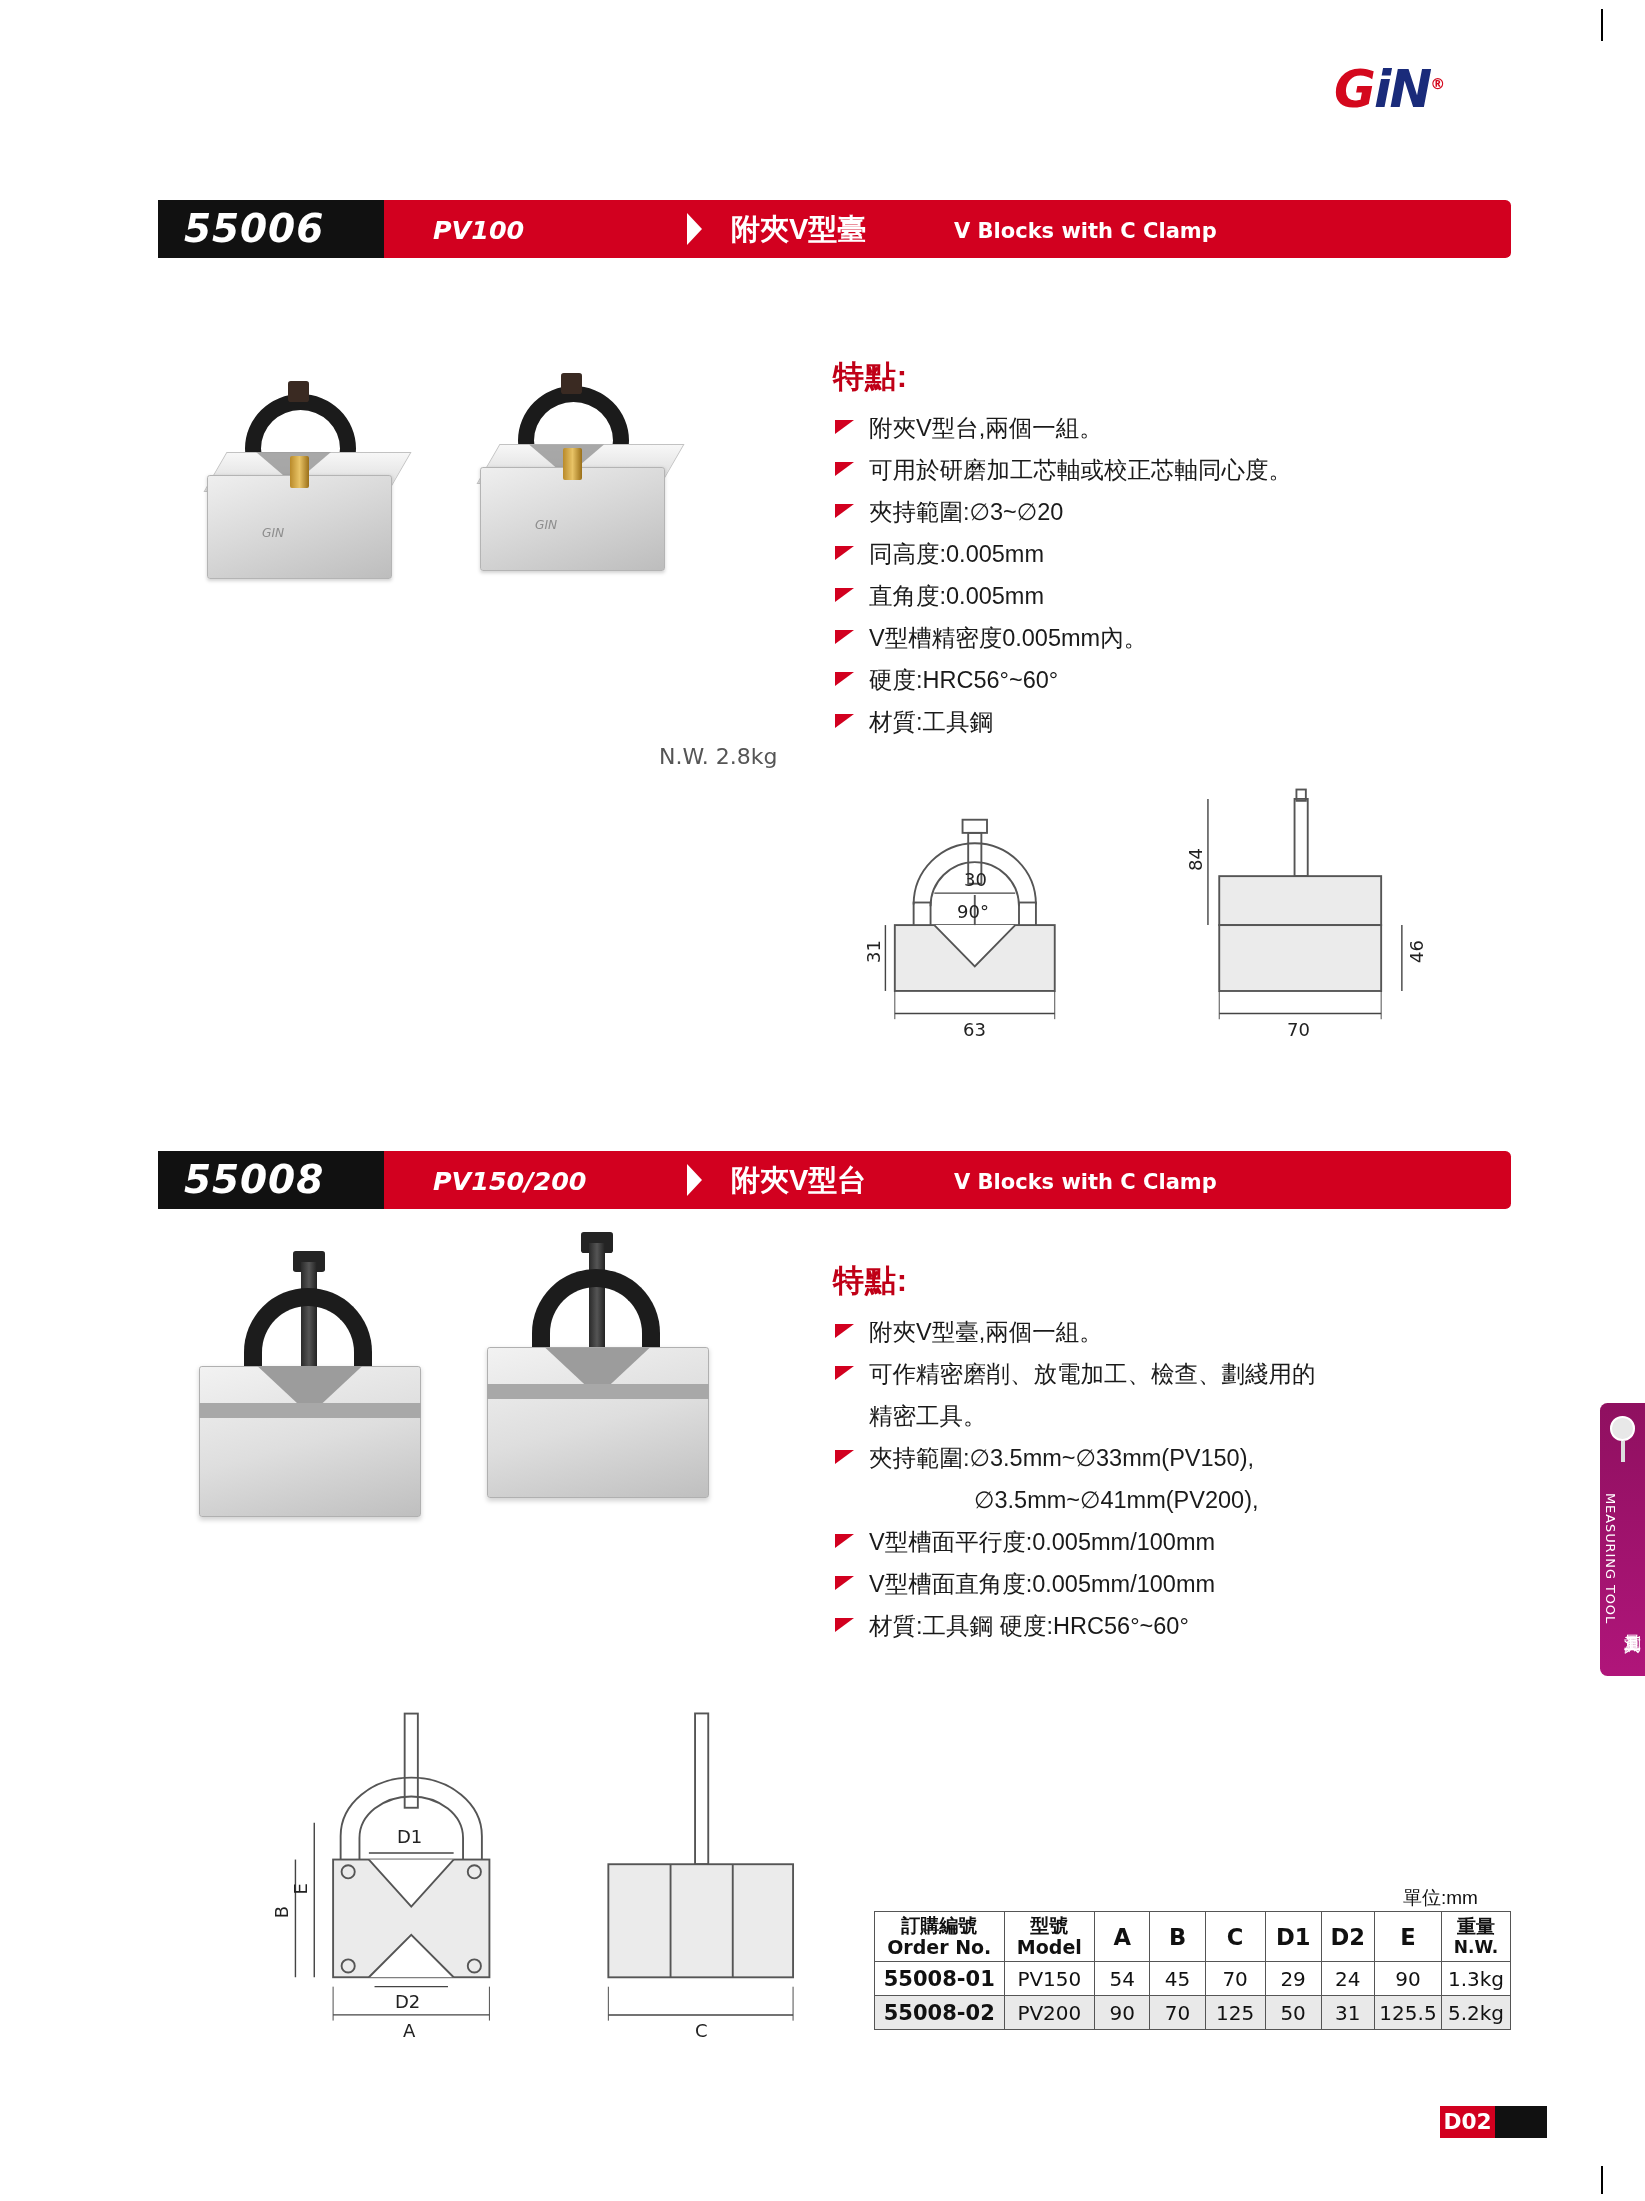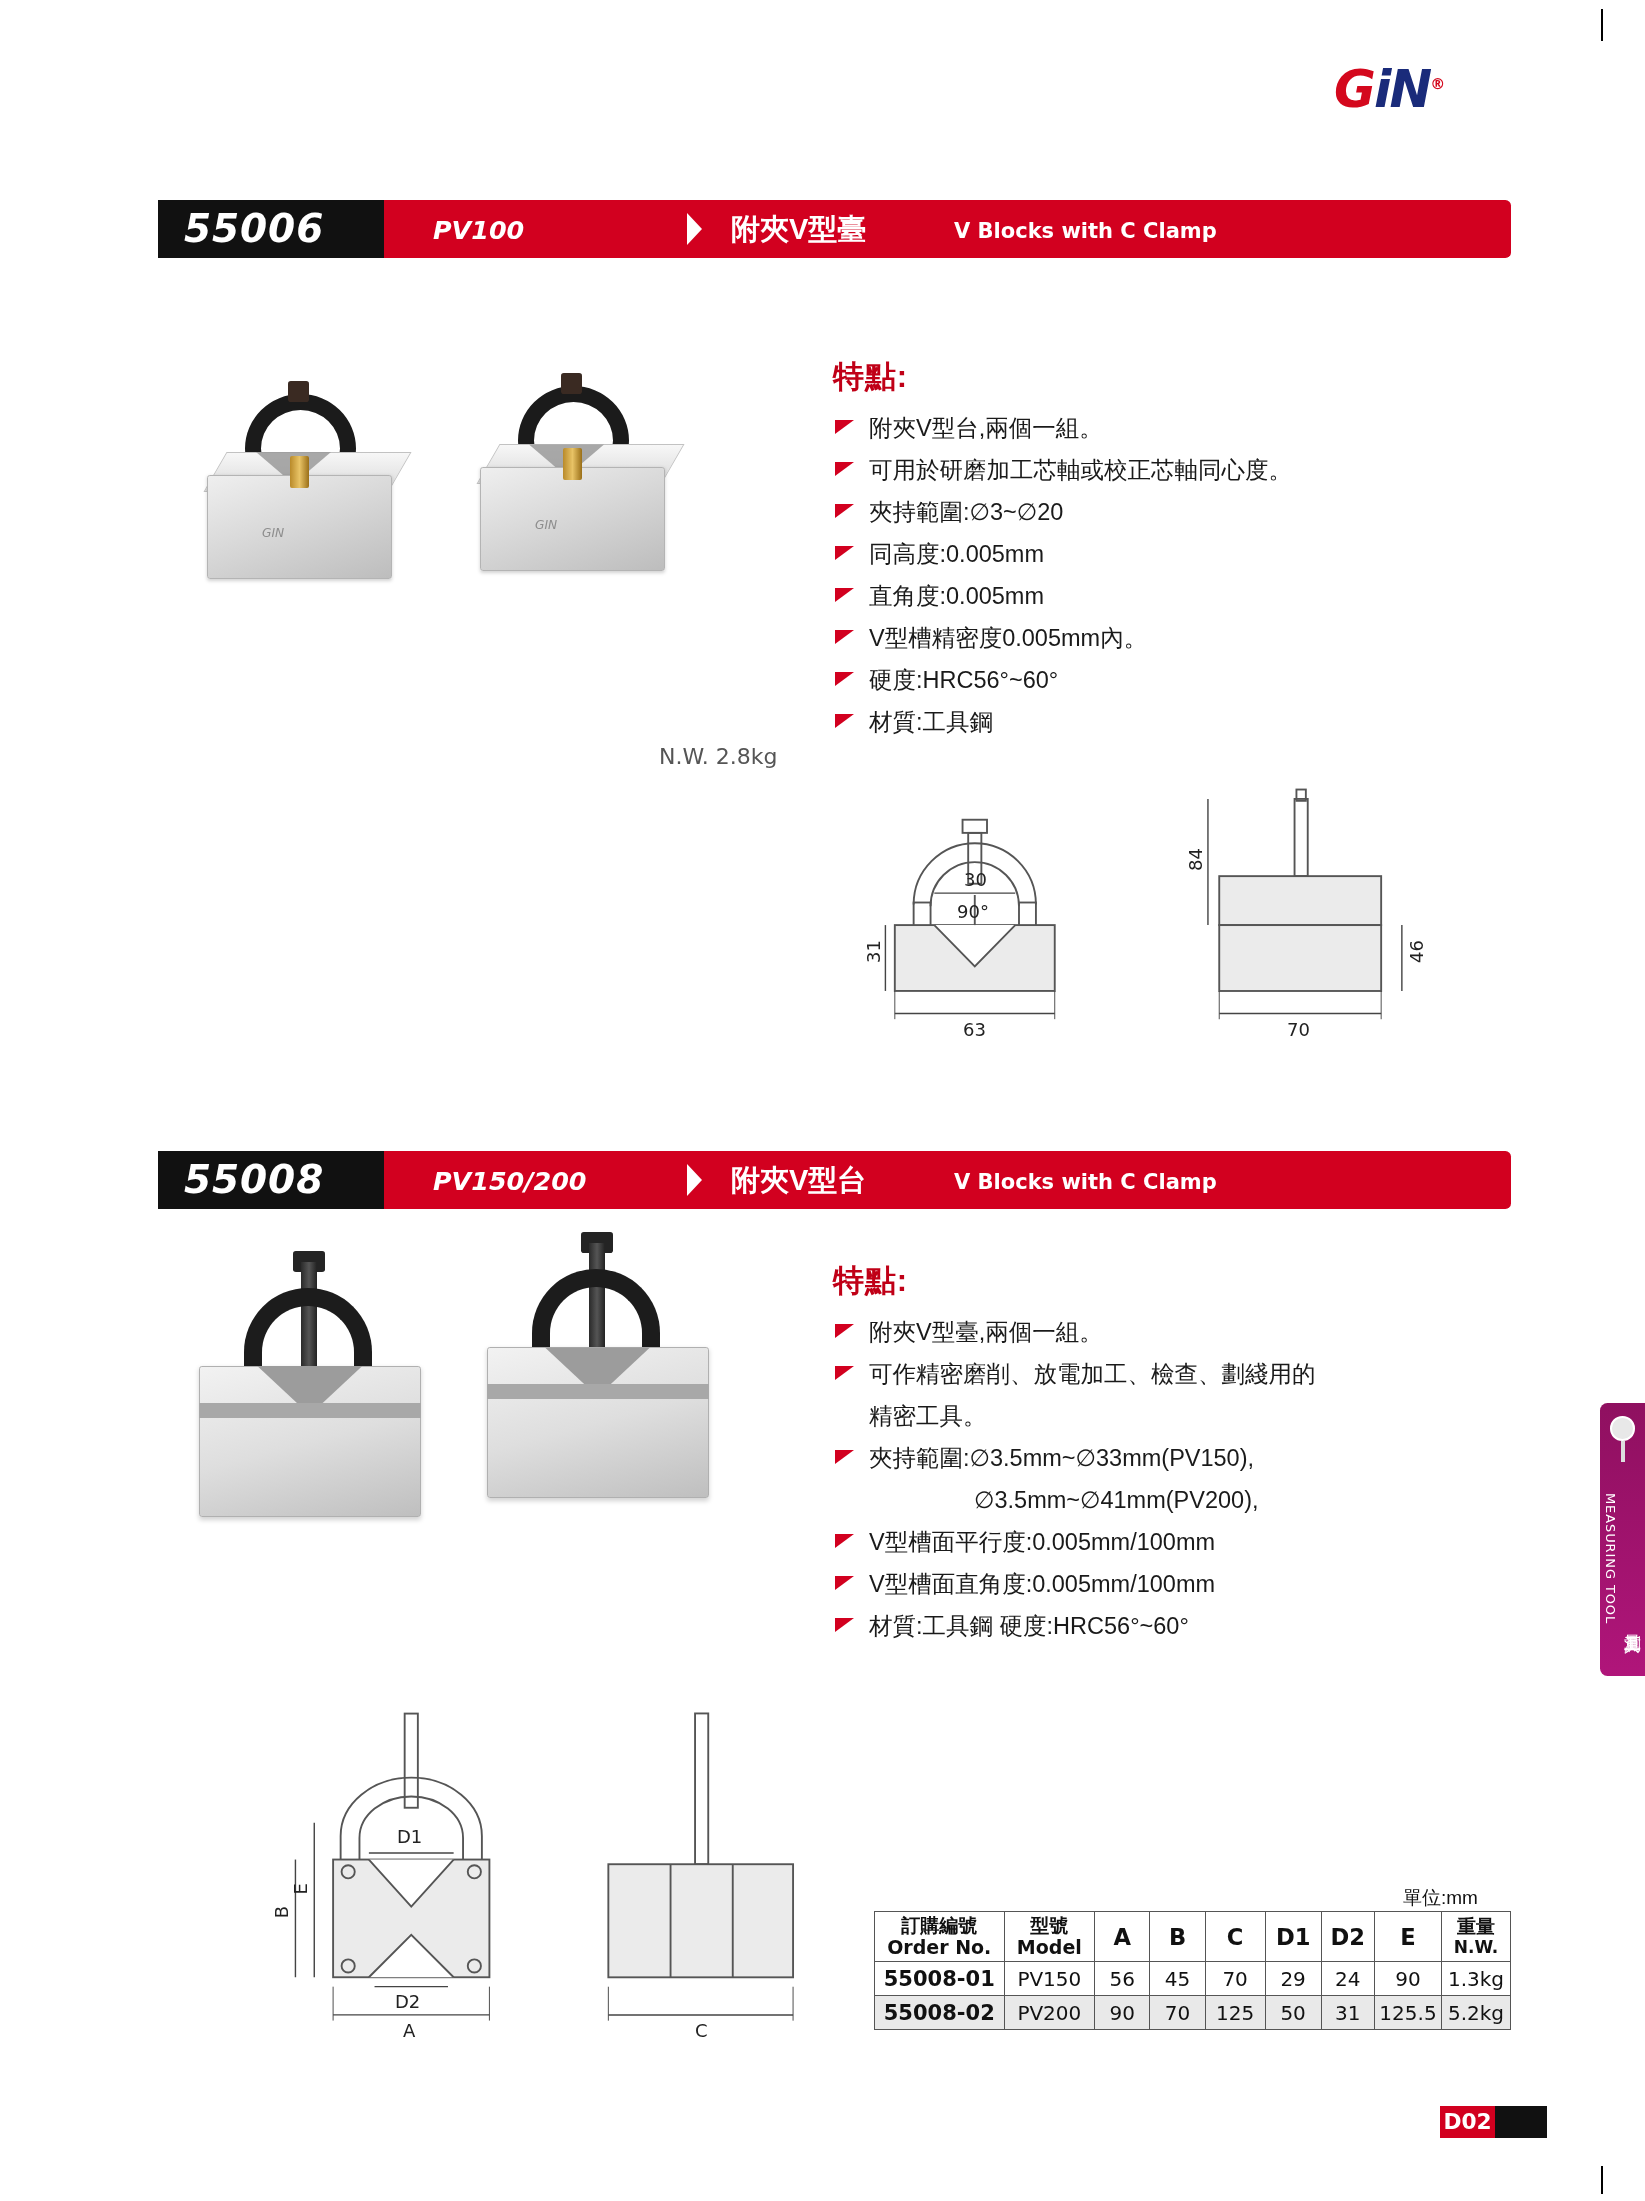--- a/index.html
+++ b/index.html
@@ -455,21 +455,21 @@
         <th class="hdr2" style="width:70px;">
           <div class="hdr-cn" style="font-size:19px;">重量</div>
           <div style="font-size:17px;">N.W.</div>
         </th>
       </tr>
     </thead>
     <tbody>
       <tr>
         <td class="order">55008-01</td>
         <td>PV150</td>
-        <td>56</td>
+        <td>54</td>
         <td>45</td>
         <td>70</td>
         <td>29</td>
         <td>24</td>
         <td>90</td>
         <td>1.3kg</td>
       </tr>
       <tr class="alt">
         <td class="order">55008-02</td>
         <td>PV200</td>

